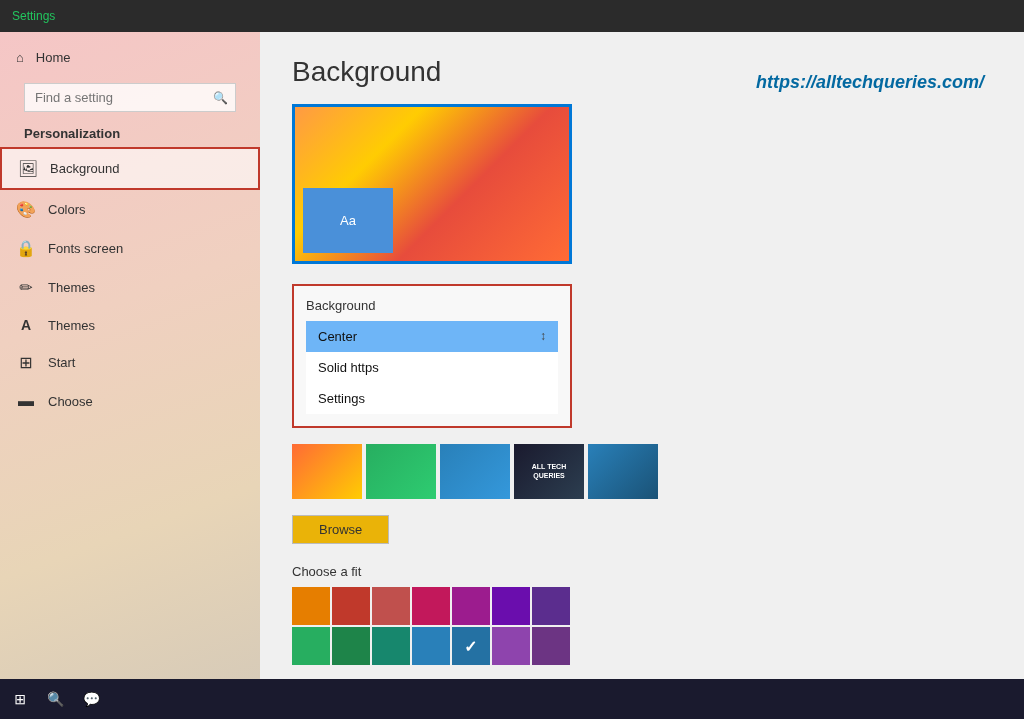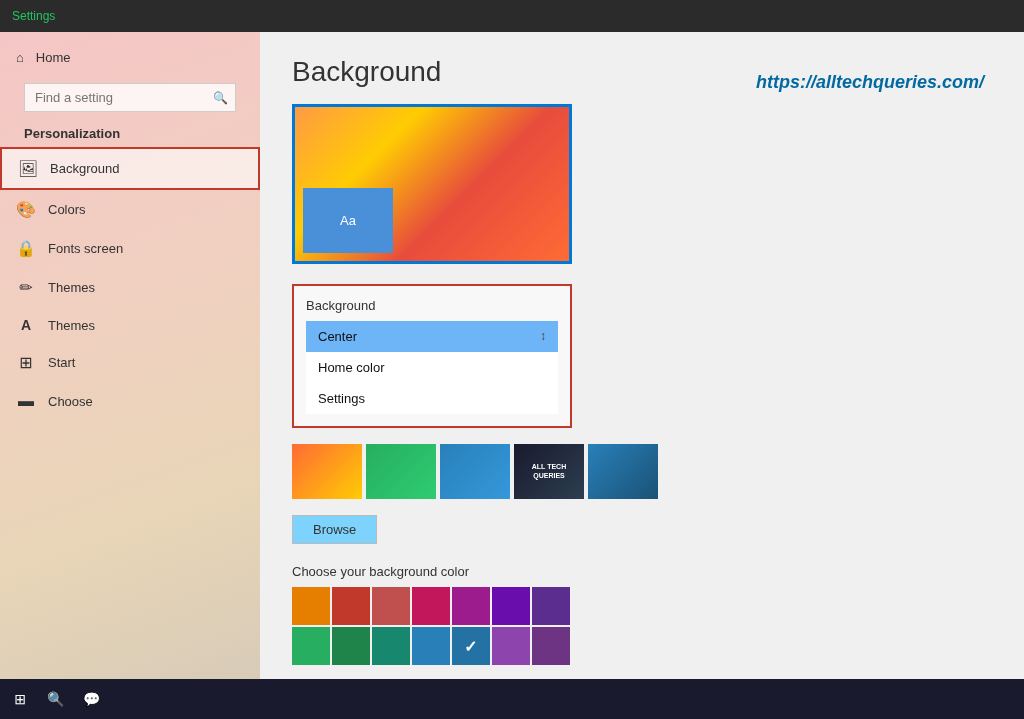--- a/index.html
+++ b/index.html
@@ -44,21 +44,21 @@
 
     
     .recent-images { display: flex; gap: 4px; margin-bottom: 16px; }
     .thumb { width: 70px; height: 55px; background: #ccc; overflow: hidden; }
     .thumb-1 { background: linear-gradient(135deg, #ff6b35, #ffcc02); }
     .thumb-2 { background: linear-gradient(135deg, #27ae60, #2ecc71); }
     .thumb-3 { background: linear-gradient(135deg, #2980b9, #3498db); }
     .thumb-4 { background: linear-gradient(135deg, #1a1a2e, #2c3e50); display: flex; align-items: center; justify-content: center; font-size: 8px; color: #fff; text-align: center; font-weight: bold; }
     .thumb-5 { background: linear-gradient(135deg, #2980b9, #1a5276); }
 
-    .browse-btn { padding: 6px 20px; background: #7dd3fc; border: 1px solid #bbb; font-size: 13px; cursor: pointer; color: #333; margin-bottom: 20px; }
+    .browse-btn { padding: 6px 26px; background: #eab308; border: 1px solid #bbb; font-size: 13px; cursor: pointer; color: #333; margin-bottom: 20px; }
 
     .section-label { font-size: 13px; color: #333; margin-bottom: 8px; font-weight: 400; }
     .fit-select { display: flex; align-items: center; justify-content: space-between; border: 1px solid #bbb; padding: 6px 12px; width: 220px; background: #fff; font-size: 13px; color: #333; cursor: pointer; margin-bottom: 20px; }
     .fit-chevron { font-size: 10px; color: #555; }
 
     .color-swatches { display: flex; flex-wrap: wrap; gap: 2px; width: 280px; }
     .swatch { width: 38px; height: 38px; cursor: pointer; display: flex; align-items: center; justify-content: center; }
     .swatch .check { color: white; font-size: 16px; font-weight: bold; }
   </style>
 </head>
@@ -135,43 +135,43 @@
     </div>
 
     
     <div class="dropdown-section">
       <div class="dropdown-label">Background</div>
       <div class="dropdown-option selected">
         <span>Center</span>
         <span style="float:right;font-size:12px;color:#444;">↕</span>
       </div>
       <div class="dropdown-option plain">
-        <span>Home color</span>
+        <span>Solid https</span>
       </div>
       <div class="dropdown-option plain">
         <span>Settings</span>
       </div>
     </div>
 
     
     <div class="recent-images">
       <div class="thumb thumb-1"></div>
       <div class="thumb thumb-2"></div>
       <div class="thumb thumb-3"></div>
       <div class="thumb thumb-4" style="font-size:7px;padding:2px;text-align:center;line-height:1.2;">ALL TECH QUERIES</div>
       <div class="thumb thumb-5"></div>
     </div>
 
     
     <button class="browse-btn">Browse</button>
 
     
+    <div class="section-label">Choose a fit</div>
 
     
-    <div class="section-label">Choose your background color</div>
     <div class="color-swatches" id="swatches-container">
     <div class="swatch" style="background: rgb(230, 126, 0);"></div>
         <div class="swatch" style="background: rgb(192, 57, 43);"></div>
         <div class="swatch" style="background: rgb(192, 80, 77);"></div>
         <div class="swatch" style="background: rgb(194, 24, 91);"></div>
         <div class="swatch" style="background: rgb(156, 28, 142);"></div>
         <div class="swatch" style="background: rgb(106, 13, 173);"></div>
         <div class="swatch" style="background: rgb(91, 45, 142);"></div>
         <div class="swatch" style="background: rgb(39, 174, 96);"></div>
         <div class="swatch" style="background: rgb(30, 132, 73);"></div>

